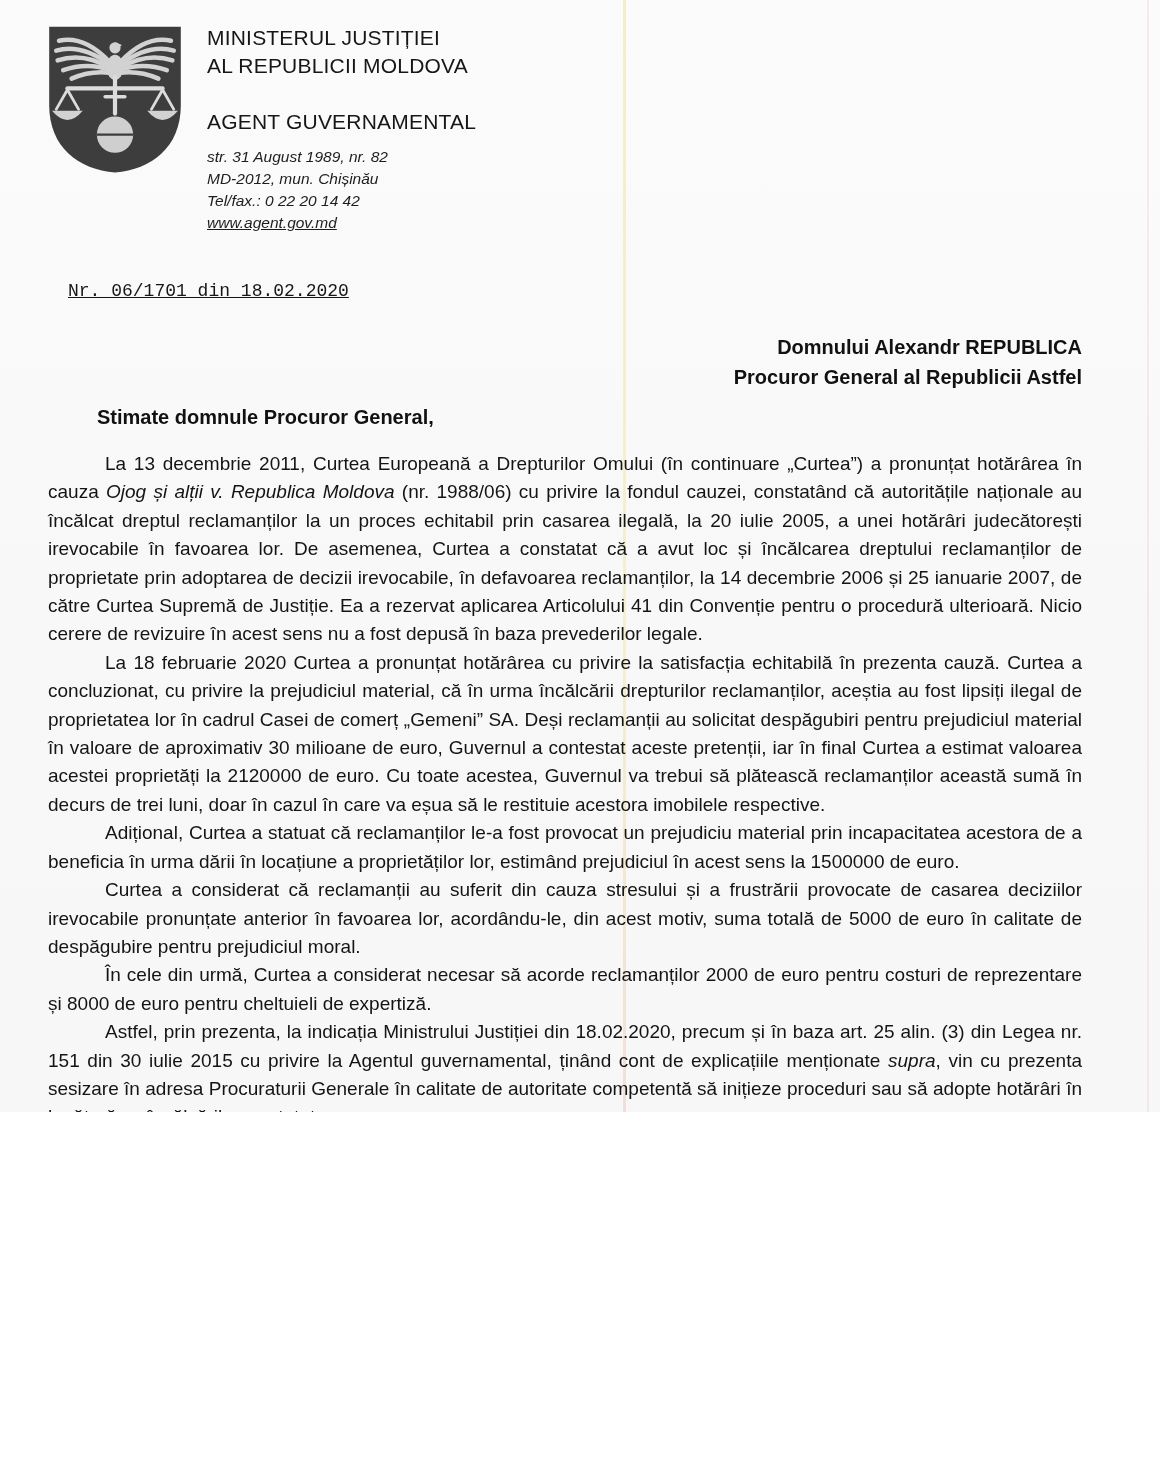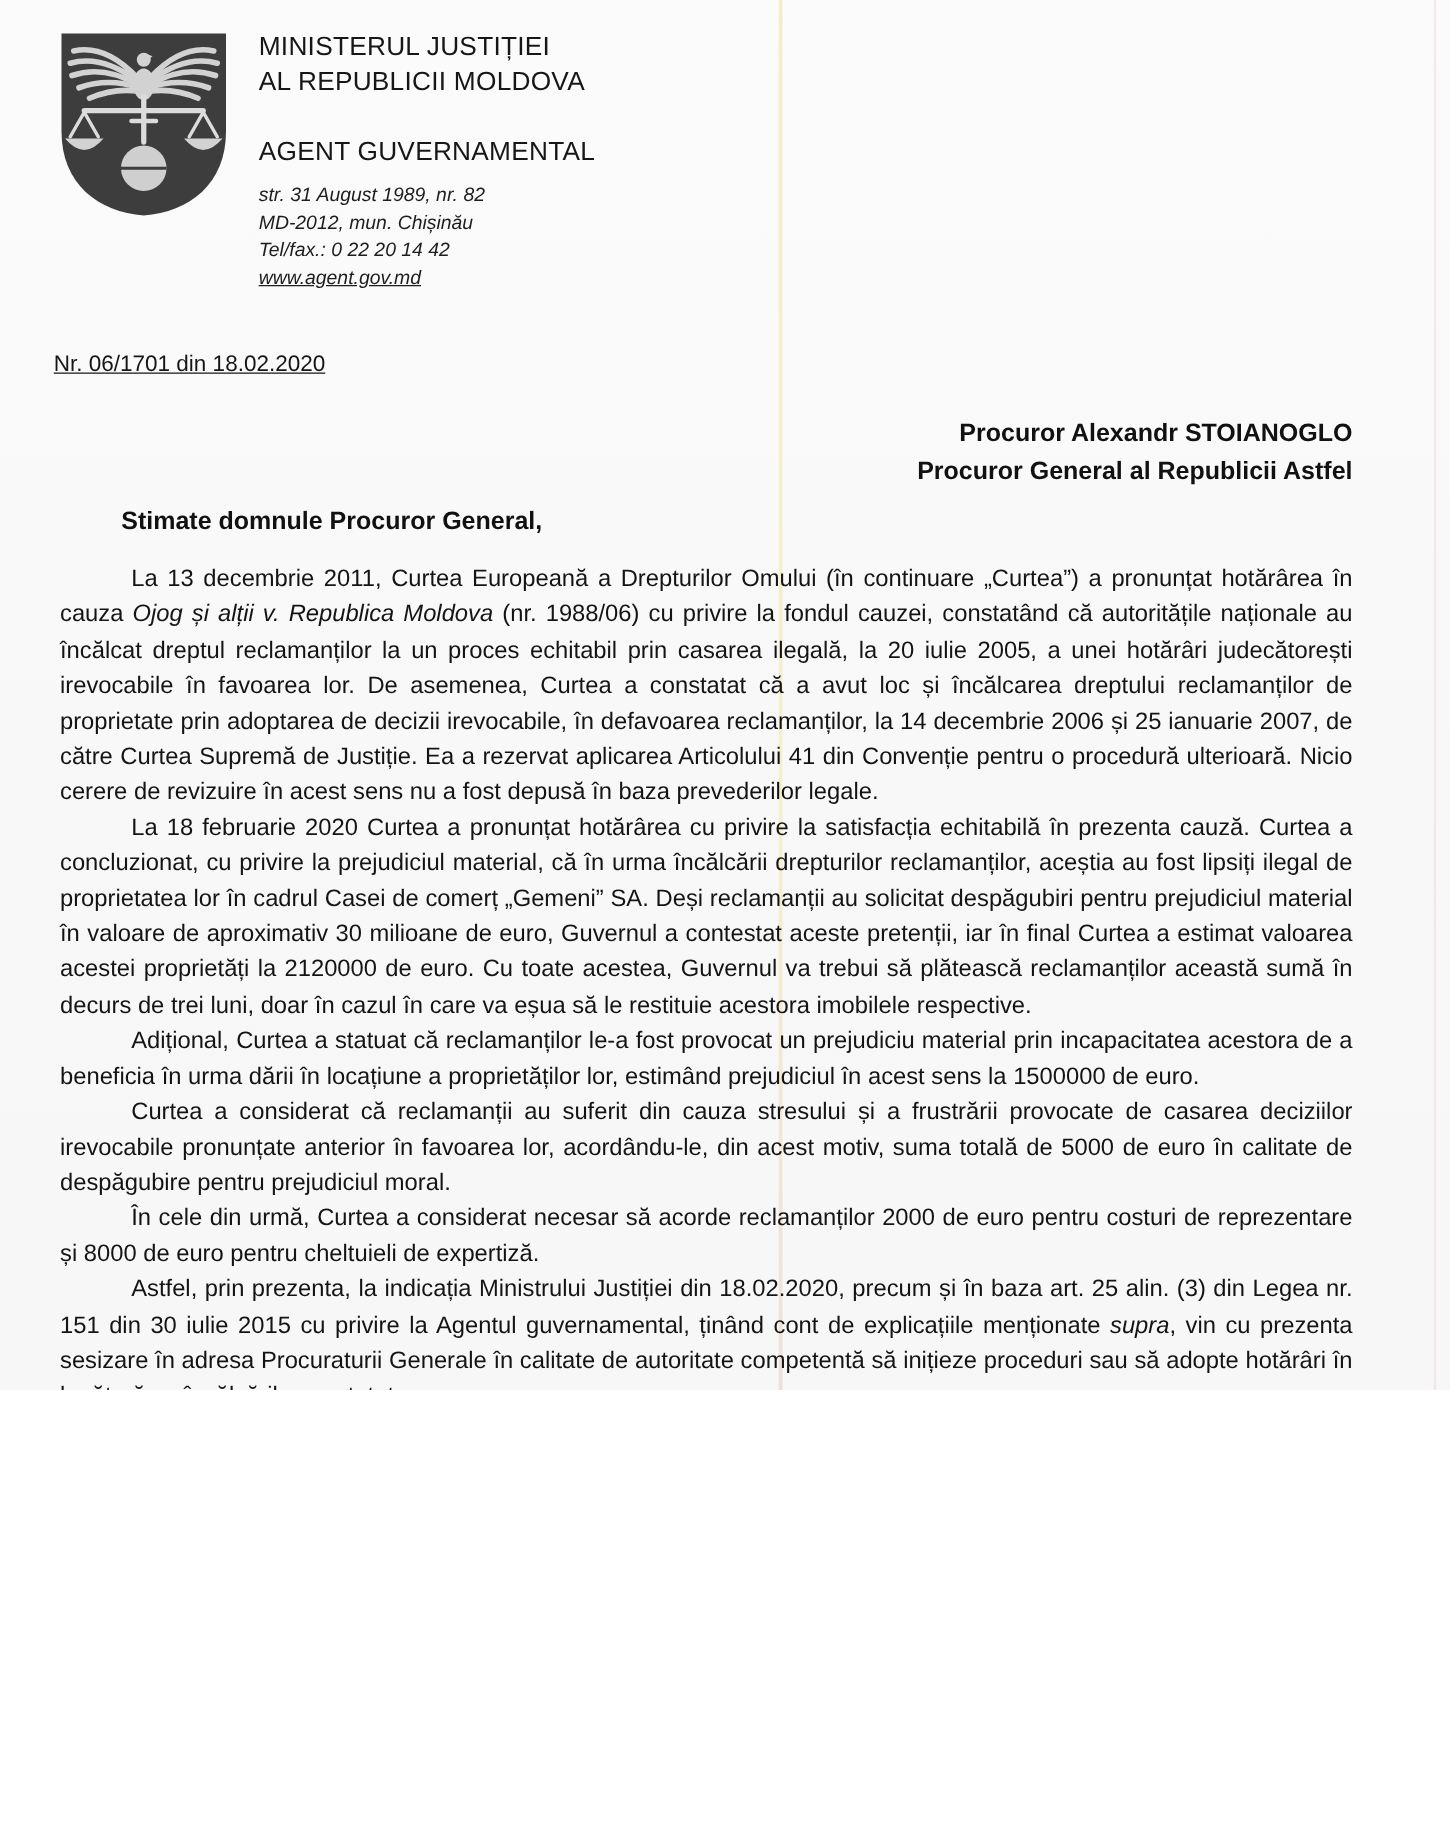--- a/index.html
+++ b/index.html
@@ -17,21 +17,21 @@
 
   .logo{position:absolute;left:44px;top:24px;width:142px;height:154px;}
 
   .hdr{position:absolute;left:207px;font-size:21px;letter-spacing:.2px;color:#161616;}
   .hdr.l1{top:26px;}
   .hdr.l2{top:54px;}
   .hdr.dept{top:110px;}
   .addr{position:absolute;left:207px;top:146px;font-size:15.5px;line-height:22px;font-style:italic;font-weight:normal;color:#1d1d1d;}
   .addr .site{text-decoration:underline;}
 
-  .refnum{position:absolute;left:43px;top:281px;font-size:18px;text-decoration:underline;color:#161616;}
+  .refnum{position:absolute;left:68px;top:281px;font-size:18px;text-decoration:underline;color:#161616;font-family:Liberation Mono, monospace;}
 
   .addressee{position:absolute;right:78px;top:332px;text-align:right;font-weight:bold;font-size:20px;line-height:30px;color:#111;}
 
   .salutation{position:absolute;left:97px;top:406px;font-weight:bold;font-size:20px;color:#111;}
 
   .body-text{
     position:absolute;left:48px;top:450px;width:1034px;
     font-size:19px;line-height:28.4px;text-align:justify;color:#141414;
   }
   .body-text p{margin:0;text-indent:57px;}
@@ -94,21 +94,21 @@
   <div class="addr">
     <div>str. 31 August 1989, nr. 82</div>
     <div>MD-2012, mun. Chișinău</div>
     <div>Tel/fax.: 0 22 20 14 42</div>
     <div class="site">www.agent.gov.md</div>
   </div>
 
   <div class="refnum">Nr. 06/1701 din 18.02.2020</div>
 
   <div class="addressee">
-    <div>Procuror Alexandr STOIANOGLO</div>
+    <div>Domnului Alexandr REPUBLICA</div>
     <div>Procuror General al Republicii Astfel</div>
   </div>
 
   <div class="salutation">Stimate domnule Procuror General,</div>
 
   <div class="body-text">
     <p><span>La 13 decembrie 2011, Curtea Europeană a Drepturilor Omului (în continuare „Curtea”) a pronunțat hotărârea în cauza </span><i>Ojog și alții v. Republica Moldova</i><span> (nr. 1988/06) cu privire la fondul cauzei, constatând că autoritățile naționale au încălcat dreptul reclamanților la un proces echitabil prin casarea ilegală, la 20 iulie 2005, a unei hotărâri judecătorești irevocabile în favoarea lor. De asemenea, Curtea a constatat că a avut loc și încălcarea dreptului reclamanților de proprietate prin adoptarea de decizii irevocabile, în defavoarea reclamanților, la 14 decembrie 2006 și 25 ianuarie 2007, de către Curtea Supremă de Justiție. Ea a rezervat aplicarea Articolului 41 din Convenție pentru o procedură ulterioară. Nicio cerere de revizuire în acest sens nu a fost depusă în baza prevederilor legale.</span></p>
     <p>La 18 februarie 2020 Curtea a pronunțat hotărârea cu privire la satisfacția echitabilă în prezenta cauză. Curtea a concluzionat, cu privire la prejudiciul material, că în urma încălcării drepturilor reclamanților, aceștia au fost lipsiți ilegal de proprietatea lor în cadrul Casei de comerț „Gemeni” SA. Deși reclamanții au solicitat despăgubiri pentru prejudiciul material în valoare de aproximativ 30 milioane de euro, Guvernul a contestat aceste pretenții, iar în final Curtea a estimat valoarea acestei proprietăți la 2120000 de euro. Cu toate acestea, Guvernul va trebui să plătească reclamanților această sumă în decurs de trei luni, doar în cazul în care va eșua să le restituie acestora imobilele respective.</p>
     <p>Adițional, Curtea a statuat că reclamanților le-a fost provocat un prejudiciu material prin incapacitatea acestora de a beneficia în urma dării în locațiune a proprietăților lor, estimând prejudiciul în acest sens la 1500000 de euro.</p>
     <p>Curtea a considerat că reclamanții au suferit din cauza stresului și a frustrării provocate de casarea deciziilor irevocabile pronunțate anterior în favoarea lor, acordându-le, din acest motiv, suma totală de 5000 de euro în calitate de despăgubire pentru prejudiciul moral.</p>

